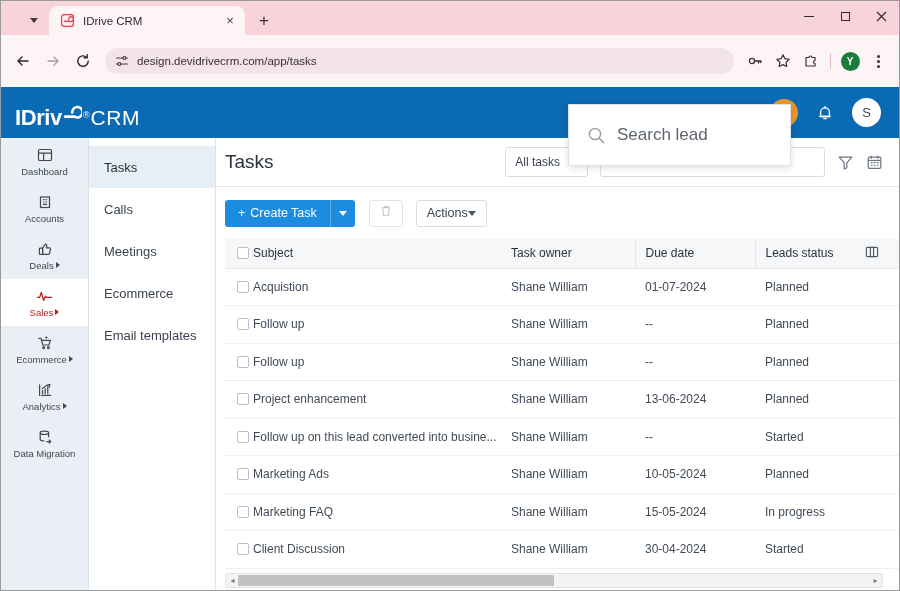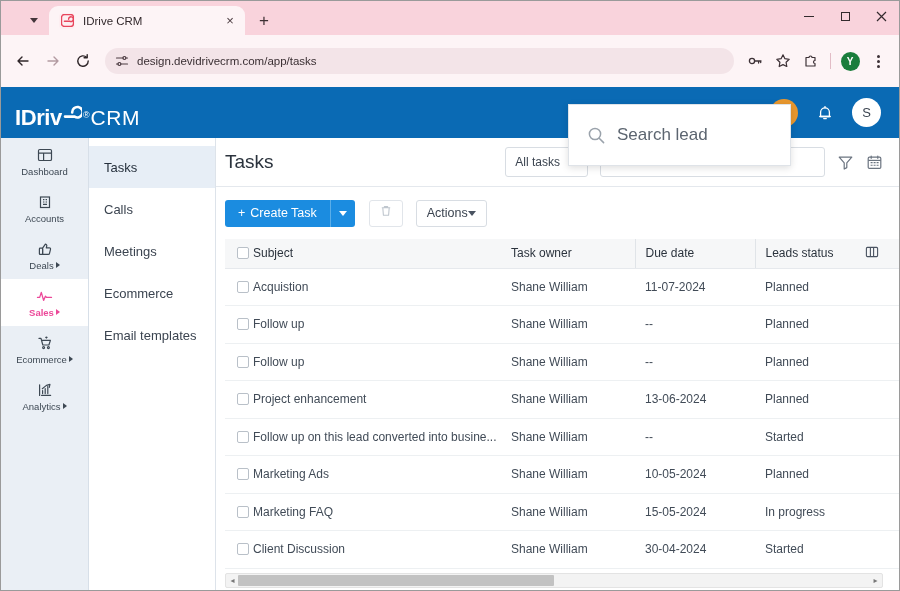--- a/index.html
+++ b/index.html
@@ -178,21 +178,21 @@
   }
   .rail-item {
     height: 47px;
     display: flex; flex-direction: column;
     align-items: center; justify-content: center;
     gap: 3px;
     color: #3d4853;
   }
   .rail-item .ic { display: flex; height: 17px; align-items: center; }
   .rail-item .lb { font-size: 9.5px; white-space: nowrap; }
-  .rail-item.active { background: #fff; color: #ec4899; font-weight: bold; }
+  .rail-item.active { background: #fff; color: #b91c1c; }
   .caret-r {
     display: inline-block;
     width: 0; height: 0;
     border-top: 3px solid transparent;
     border-bottom: 3px solid transparent;
     border-left: 4px solid currentColor;
     margin-left: 2px;
     vertical-align: 1px;
   }
 
@@ -562,20 +562,31 @@
       <div class="rail-item">
         <span class="ic">
           <svg width="16" height="16" viewBox="0 0 16 16">
               <path d="M2.6 13.4V2.8" stroke="currentColor" stroke-width="1.2" stroke-linecap="round"></path>
               <path d="M4.6 13.4h9" stroke="currentColor" stroke-width="1.2" stroke-linecap="round"></path>
               <path d="M5.6 11.6V8.6M8.2 11.6V6.6M10.8 11.6V4.4" stroke="currentColor" stroke-width="1.2" stroke-linecap="round"></path>
               <path d="M5 7L9.4 3.4l3.6-1-0.8 3.4" fill="none" stroke="currentColor" stroke-width="1.1" stroke-linejoin="round"></path>
             </svg>
         </span>
         <span class="lb"><span>Analytics</span><span class="caret-r"></span></span>
+      </div>
+      <div class="rail-item">
+        <span class="ic">
+          <svg width="16" height="16" viewBox="0 0 16 16">
+              <ellipse cx="7.4" cy="3.8" rx="4.2" ry="1.7" fill="none" stroke="currentColor" stroke-width="1.2"></ellipse>
+              <path d="M3.2 3.8v6.4c0 .9 1.9 1.7 4.2 1.7" fill="none" stroke="currentColor" stroke-width="1.2"></path>
+              <path d="M11.6 3.8v4.4" fill="none" stroke="currentColor" stroke-width="1.2"></path>
+              <path d="M9.8 12.6h4M12.2 11l1.6 1.6-1.6 1.6" fill="none" stroke="currentColor" stroke-width="1.1" stroke-linecap="round" stroke-linejoin="round"></path>
+            </svg>
+        </span>
+        <span class="lb">Data Migration</span>
       </div>
 
     </div>
 
     <div class="subnav">
       <div class="subnav-item active">Tasks</div>
       <div class="subnav-item">Calls</div>
       <div class="subnav-item">Meetings</div>
       <div class="subnav-item">Ecommerce</div>
       <div class="subnav-item">Email templates</div>
@@ -650,21 +661,21 @@
               </th>
             </tr>
           </thead>
           <tbody>
             <tr>
               <td class="col-chk">
                   <span class="chk"></span>
                 </td>
               <td class="col-subject">Acquistion</td>
               <td class="col-owner">Shane William</td>
-              <td class="col-due"><span style="padding-left:10px">11-07-2024</span></td>
+              <td class="col-due"><span style="padding-left:10px">01-07-2024</span></td>
               <td class="col-status"><span style="padding-left:10px">Planned</span></td>
               <td class="col-gear"></td>
             </tr>
             <tr>
               <td class="col-chk">
                   <span class="chk"></span>
                 </td>
               <td class="col-subject">Follow up</td>
               <td class="col-owner">Shane William</td>
               <td class="col-due"><span style="padding-left:10px">--</span></td>

